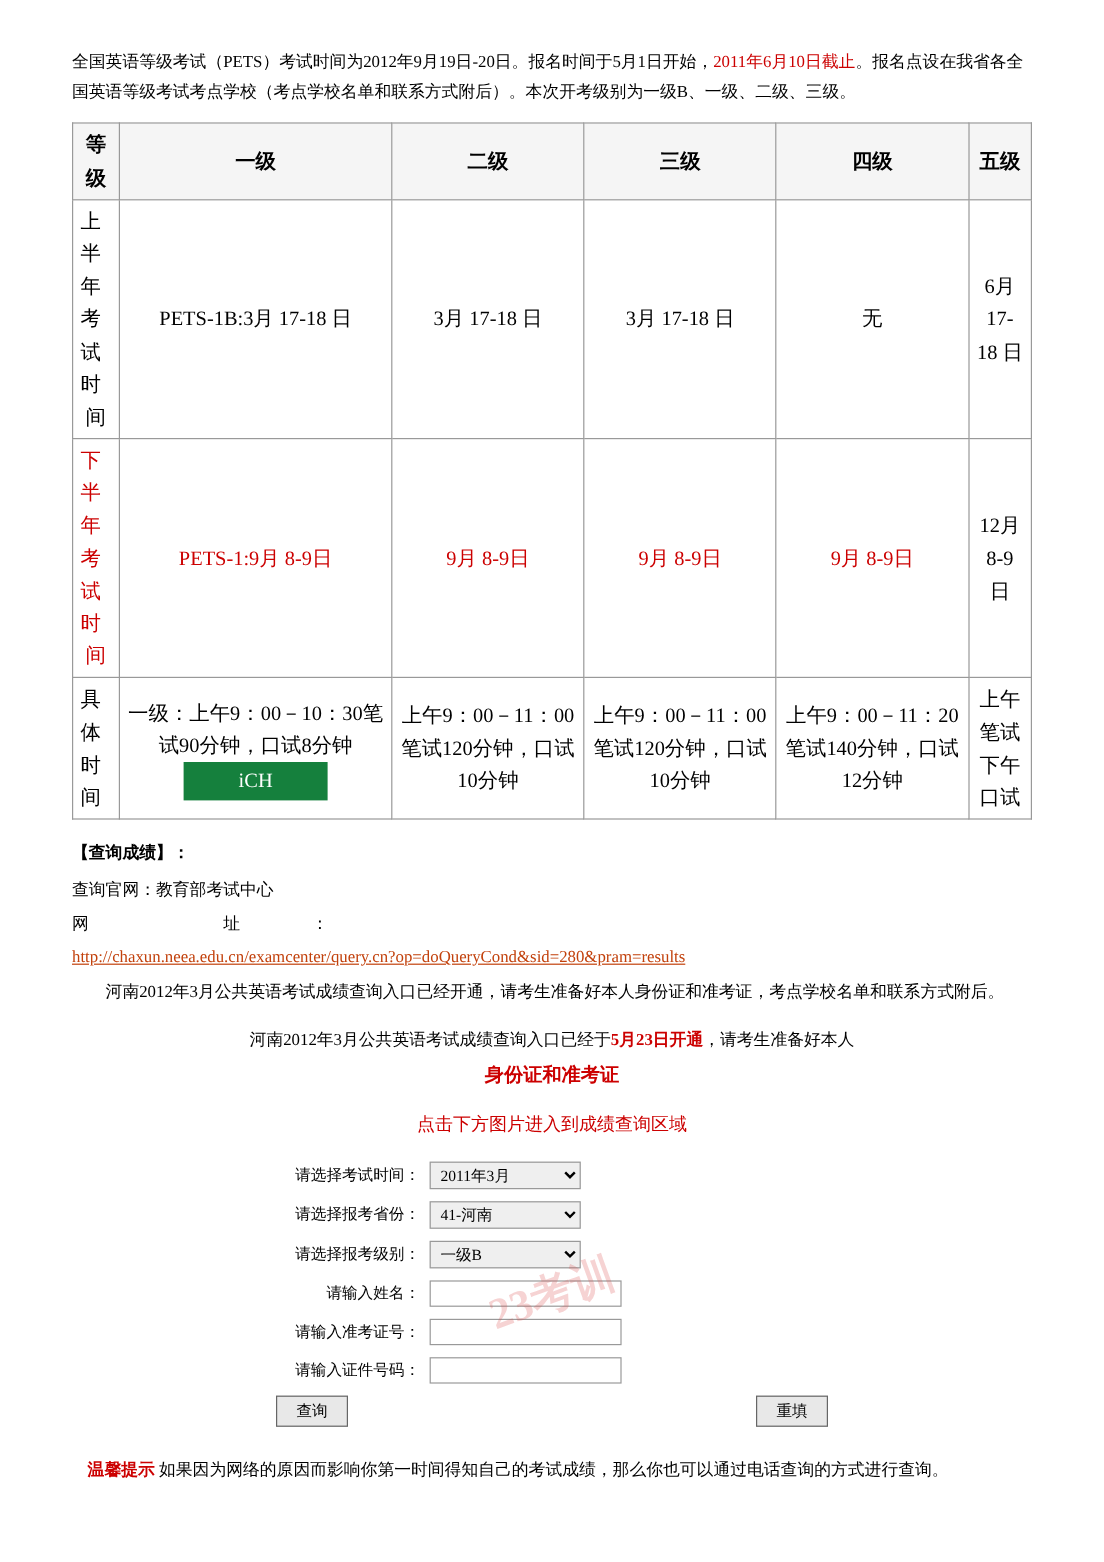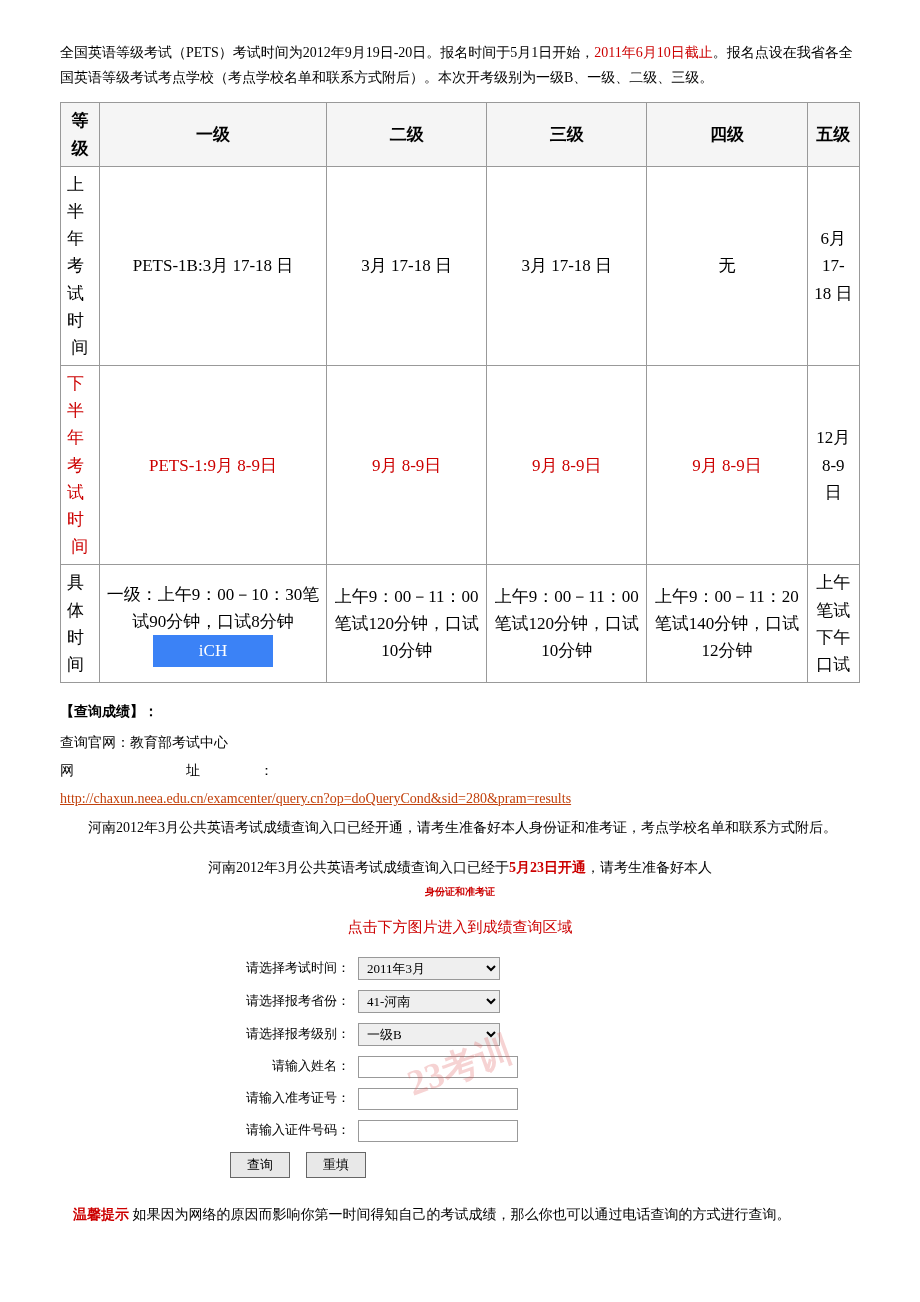--- a/index.html
+++ b/index.html
@@ -33,42 +33,42 @@
     .grade-table th {
       font-weight: bold;
       background: #f5f5f5;
     }
     .grade-table .label-col {
       text-align: left;
       font-weight: normal;
     }
     .red-cell { color: #c00; }
     .black-box {
-      background: #3b82f6;
+      background: #15803d;
       color: #fff;
       padding: 2px 6px;
       display: inline-block;
       min-width: 120px;
     }
 
     
     .score-query { margin-top: 18px; }
     .score-query .section-title { font-weight: bold; margin-bottom: 8px; }
     .score-query .link-row { margin: 6px 0; }
     .score-query a { color: #c2410c; text-decoration: underline; }
     .indent { margin-left: 2em; }
 
     
     .highlight-box {
       text-align: center;
       margin: 16px 0 10px;
       line-height: 1.9;
     }
     .highlight-box .line1 { font-size: 14px; }
-    .highlight-box .line2 { color: #c00; font-weight: bold; font-size: 10px; }
+    .highlight-box .line2 { color: #c00; font-weight: bold; font-size: 16px; }
 
     
     .click-prompt {
       text-align: center;
       color: #c00;
       font-size: 15px;
       font-weight: normal;
       margin: 14px 0 18px;
     }
 
@@ -89,26 +89,26 @@
       margin-right: 8px;
       font-size: 13px;
       white-space: nowrap;
     }
     .form-row select, .form-row input[type="text"] {
       border: 1px solid #999;
       padding: 2px 4px;
       font-size: 13px;
       font-family: SimSun, serif;
     }
-    .form-row select { width: 142px; }
+    .form-row select { width: 126px; }
     .form-row input[type="text"] { width: 160px; }
 
     .form-buttons {
       display: flex;
-      justify-content: flex-start;
+      justify-content: space-between;
       gap: 16px;
       margin-top: 10px;
     }
     .form-buttons button {
       width: 60px;
       padding: 3px 0;
       font-size: 13px;
       font-family: SimSun, serif;
       cursor: pointer;
       border: 1px solid #666;

